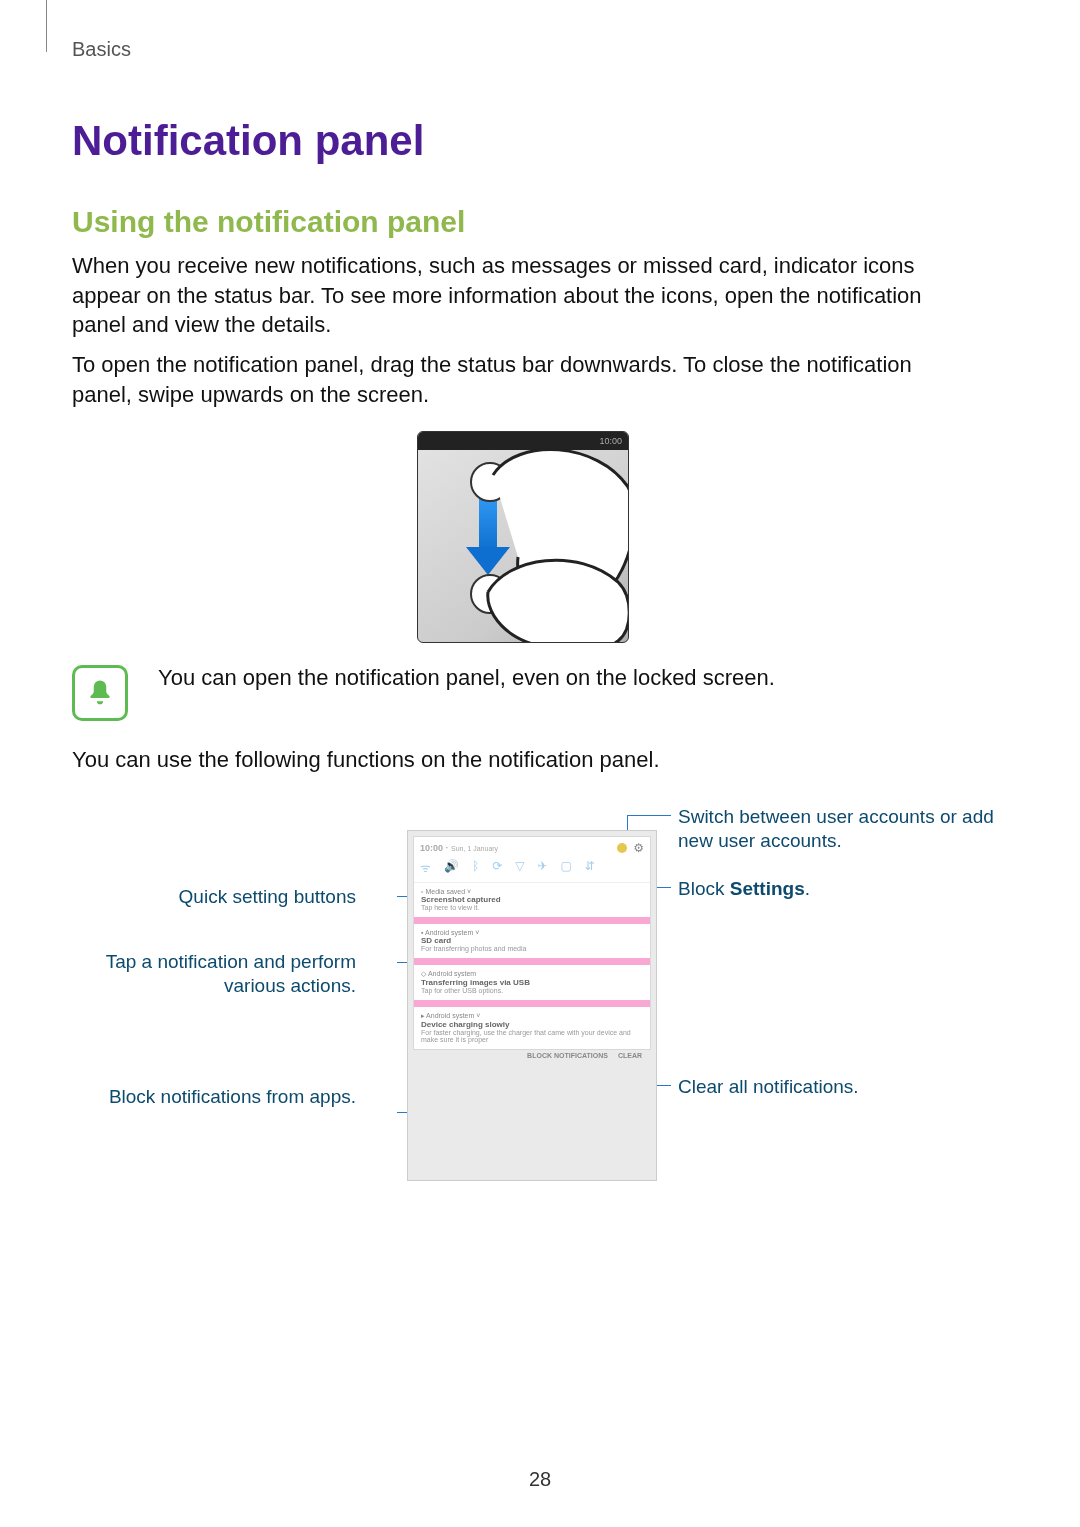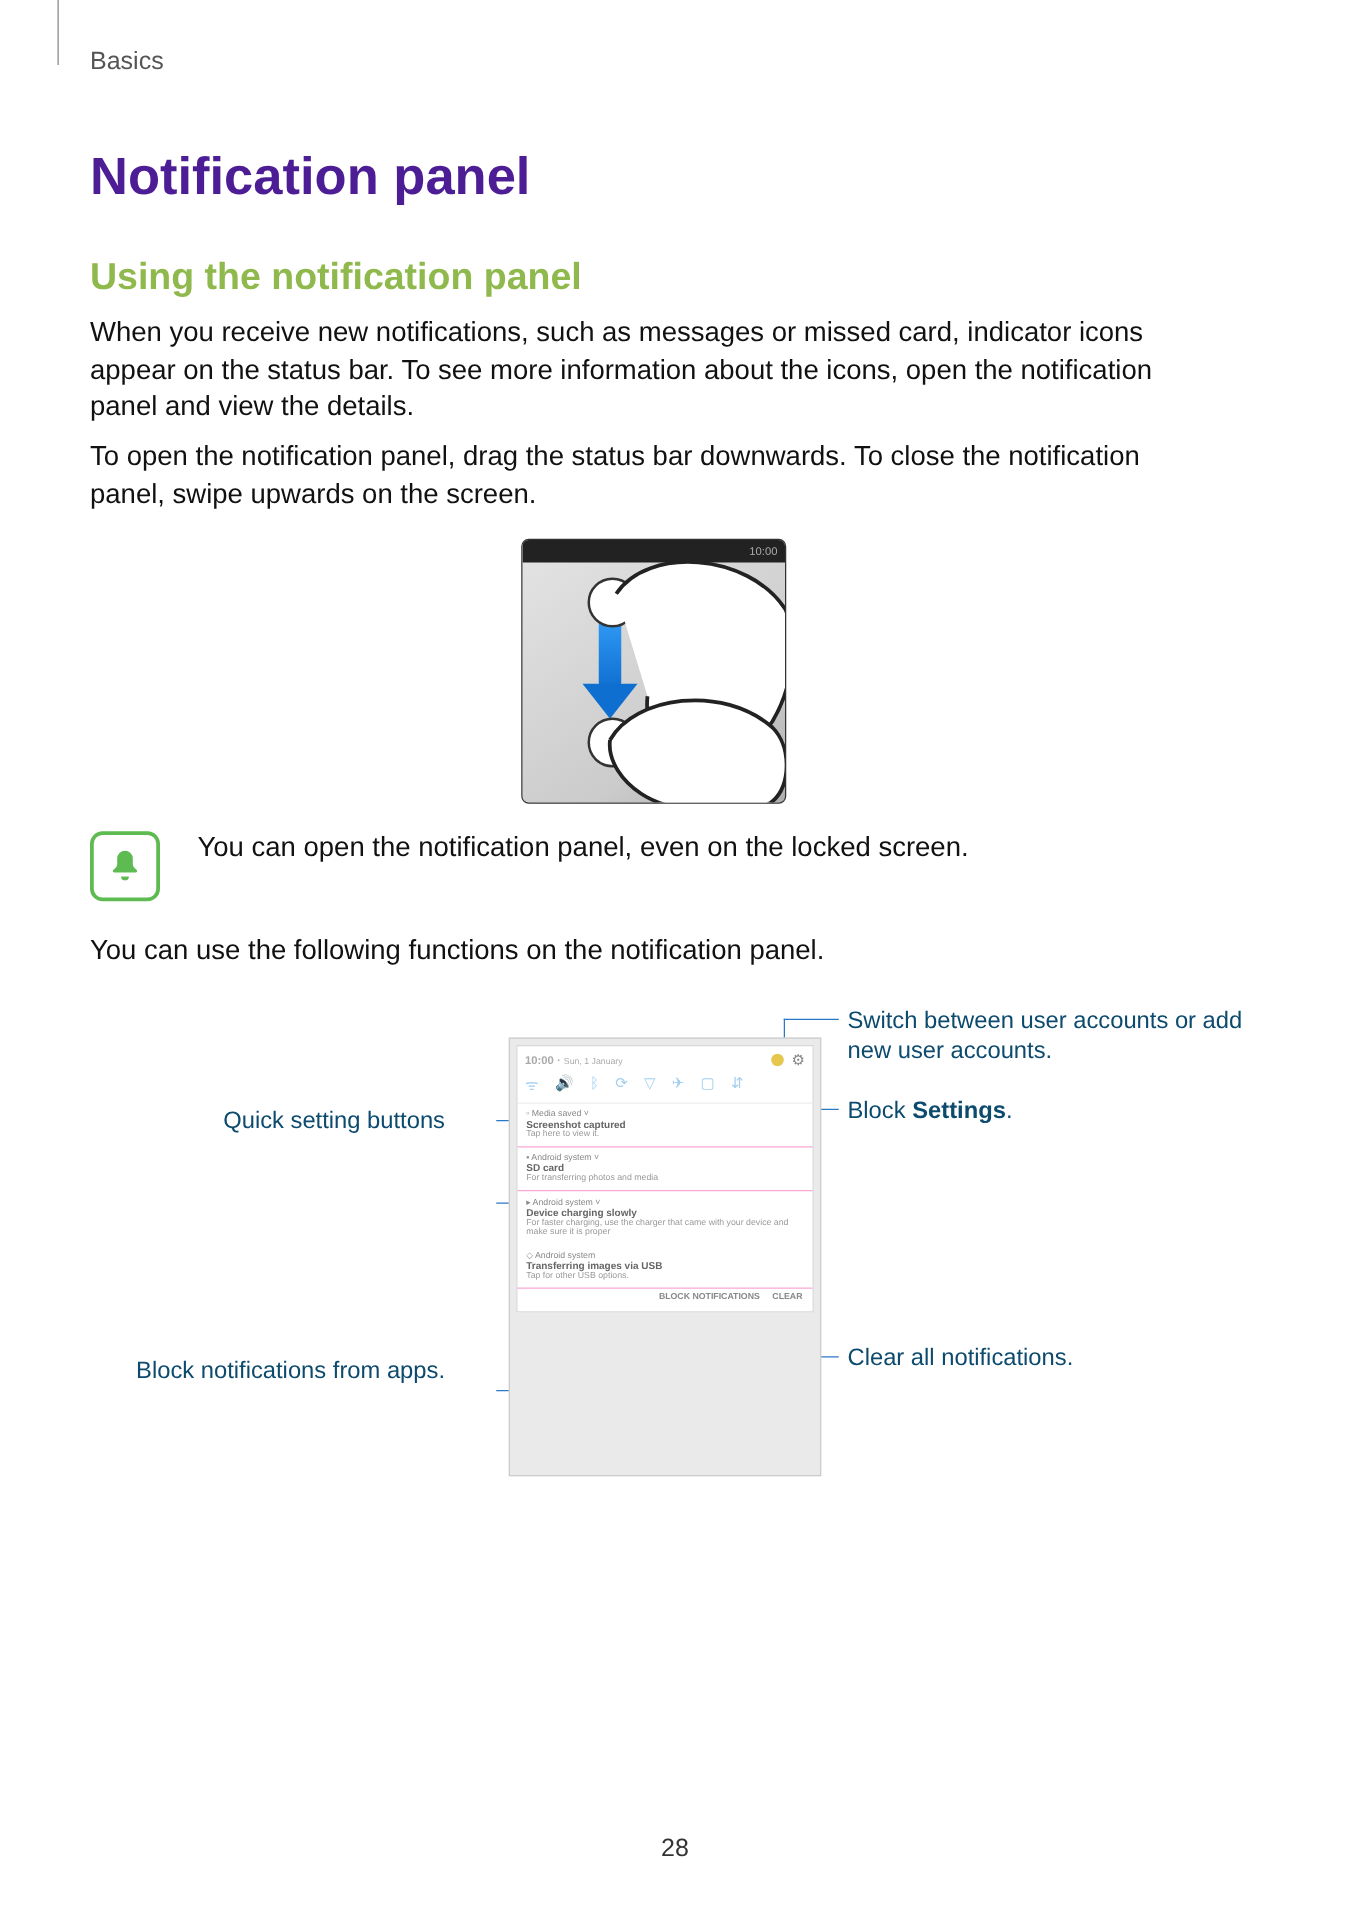--- a/index.html
+++ b/index.html
@@ -112,21 +112,21 @@
   }
   .panel-time-left{font-weight:bold; font-size:9px; color:#aaa;}
   .panel-time-right{display:flex; gap:6px; align-items:center;}
   .dot-user{width:10px;height:10px;border-radius:50%;background:#e6c64d;}
   .gear{font-size:12px;color:#888;}
   .qs-row{
     display:flex; gap:13px; padding:4px 6px 6px 6px; font-size:12px; color:#a3cff0;
     border-bottom:1px solid #eee;
   }
   .qs-row span{display:inline-block;}
-  .notif-block{padding:5px 7px 6px 7px; border-bottom:1px solid #f9a8d4;}
+  .notif-block{padding:5px 7px 6px 7px; border-bottom:7px solid #f9a8d4;}
   .notif-block .nline1{font-size:7px;color:#888;}
   .notif-block .ntitle{font-size:8px;font-weight:bold;color:#666;}
   .notif-block .nsub{font-size:7px;color:#999;}
   .panel-footer{
     display:flex; justify-content:flex-end; gap:10px;
     font-size:7px; color:#888; padding:3px 8px 0 8px; font-weight:bold;
   }
 
   
   .callout {
@@ -188,20 +188,21 @@
 
   <div class="diagram-wrap">
 
     <div class="callout r" style="left:606px; top:0px; width:320px;">Switch between user accounts or add new user accounts.</div>
     <div class="callout r" style="left:606px; top:72px;">
       <span>Block </span><b>Settings</b><span>.</span>
     </div>
     <div class="callout r" style="left:606px; top:270px;">Clear all notifications.</div>
 
     <div class="callout l" style="right:618px; top:80px; width:250px;">Quick setting buttons</div>
+    <div class="callout l" style="right:618px; top:145px; width:300px;">Tap a notification and perform various actions.</div>
     <div class="callout l" style="right:618px; top:280px; width:260px;">Block notifications from apps.</div>
 
     <div class="line vline" style="left:555px; top:10px; height:30px;"></div>
     <div class="line hline" style="left:555px; top:10px; width:44px;"></div>
 
     <div class="line hline" style="left:574px; top:82px; width:25px;"></div>
     <div class="line vline" style="left:574px; top:40px; height:42px;"></div>
 
     <div class="line hline" style="left:566px; top:280px; width:33px;"></div>
     <div class="line vline" style="left:566px; top:241px; height:40px;"></div>
@@ -238,30 +239,30 @@
         <div class="notif-block">
           <div class="nline1">▫ <span>Media saved</span> ˅</div>
           <div class="ntitle">Screenshot captured</div>
           <div class="nsub">Tap here to view it.</div>
         </div>
         <div class="notif-block">
           <div class="nline1">▪ <span>Android system</span> ˅</div>
           <div class="ntitle">SD card</div>
           <div class="nsub">For transferring photos and media</div>
         </div>
+        <div class="notif-block">
+          <div class="nline1">◇ <span>Android system</span></div>
+          <div class="ntitle">Transferring images via USB</div>
+          <div class="nsub">Tap for other USB options.</div>
+        </div>
         <div class="notif-block" style="border-bottom:none;">
           <div class="nline1">▸ <span>Android system</span> ˅</div>
           <div class="ntitle">Device charging slowly</div>
           <div class="nsub">For faster charging, use the charger that came with your device and make sure it is proper</div>
         </div>
-        <div class="notif-block">
-          <div class="nline1">◇ <span>Android system</span></div>
-          <div class="ntitle">Transferring images via USB</div>
-          <div class="nsub">Tap for other USB options.</div>
-        </div>
         <div class="panel-footer">
           <span>BLOCK NOTIFICATIONS</span>
           <span>CLEAR</span>
         </div>
       </div>
     </div>
 
   </div>
 </div>
 

